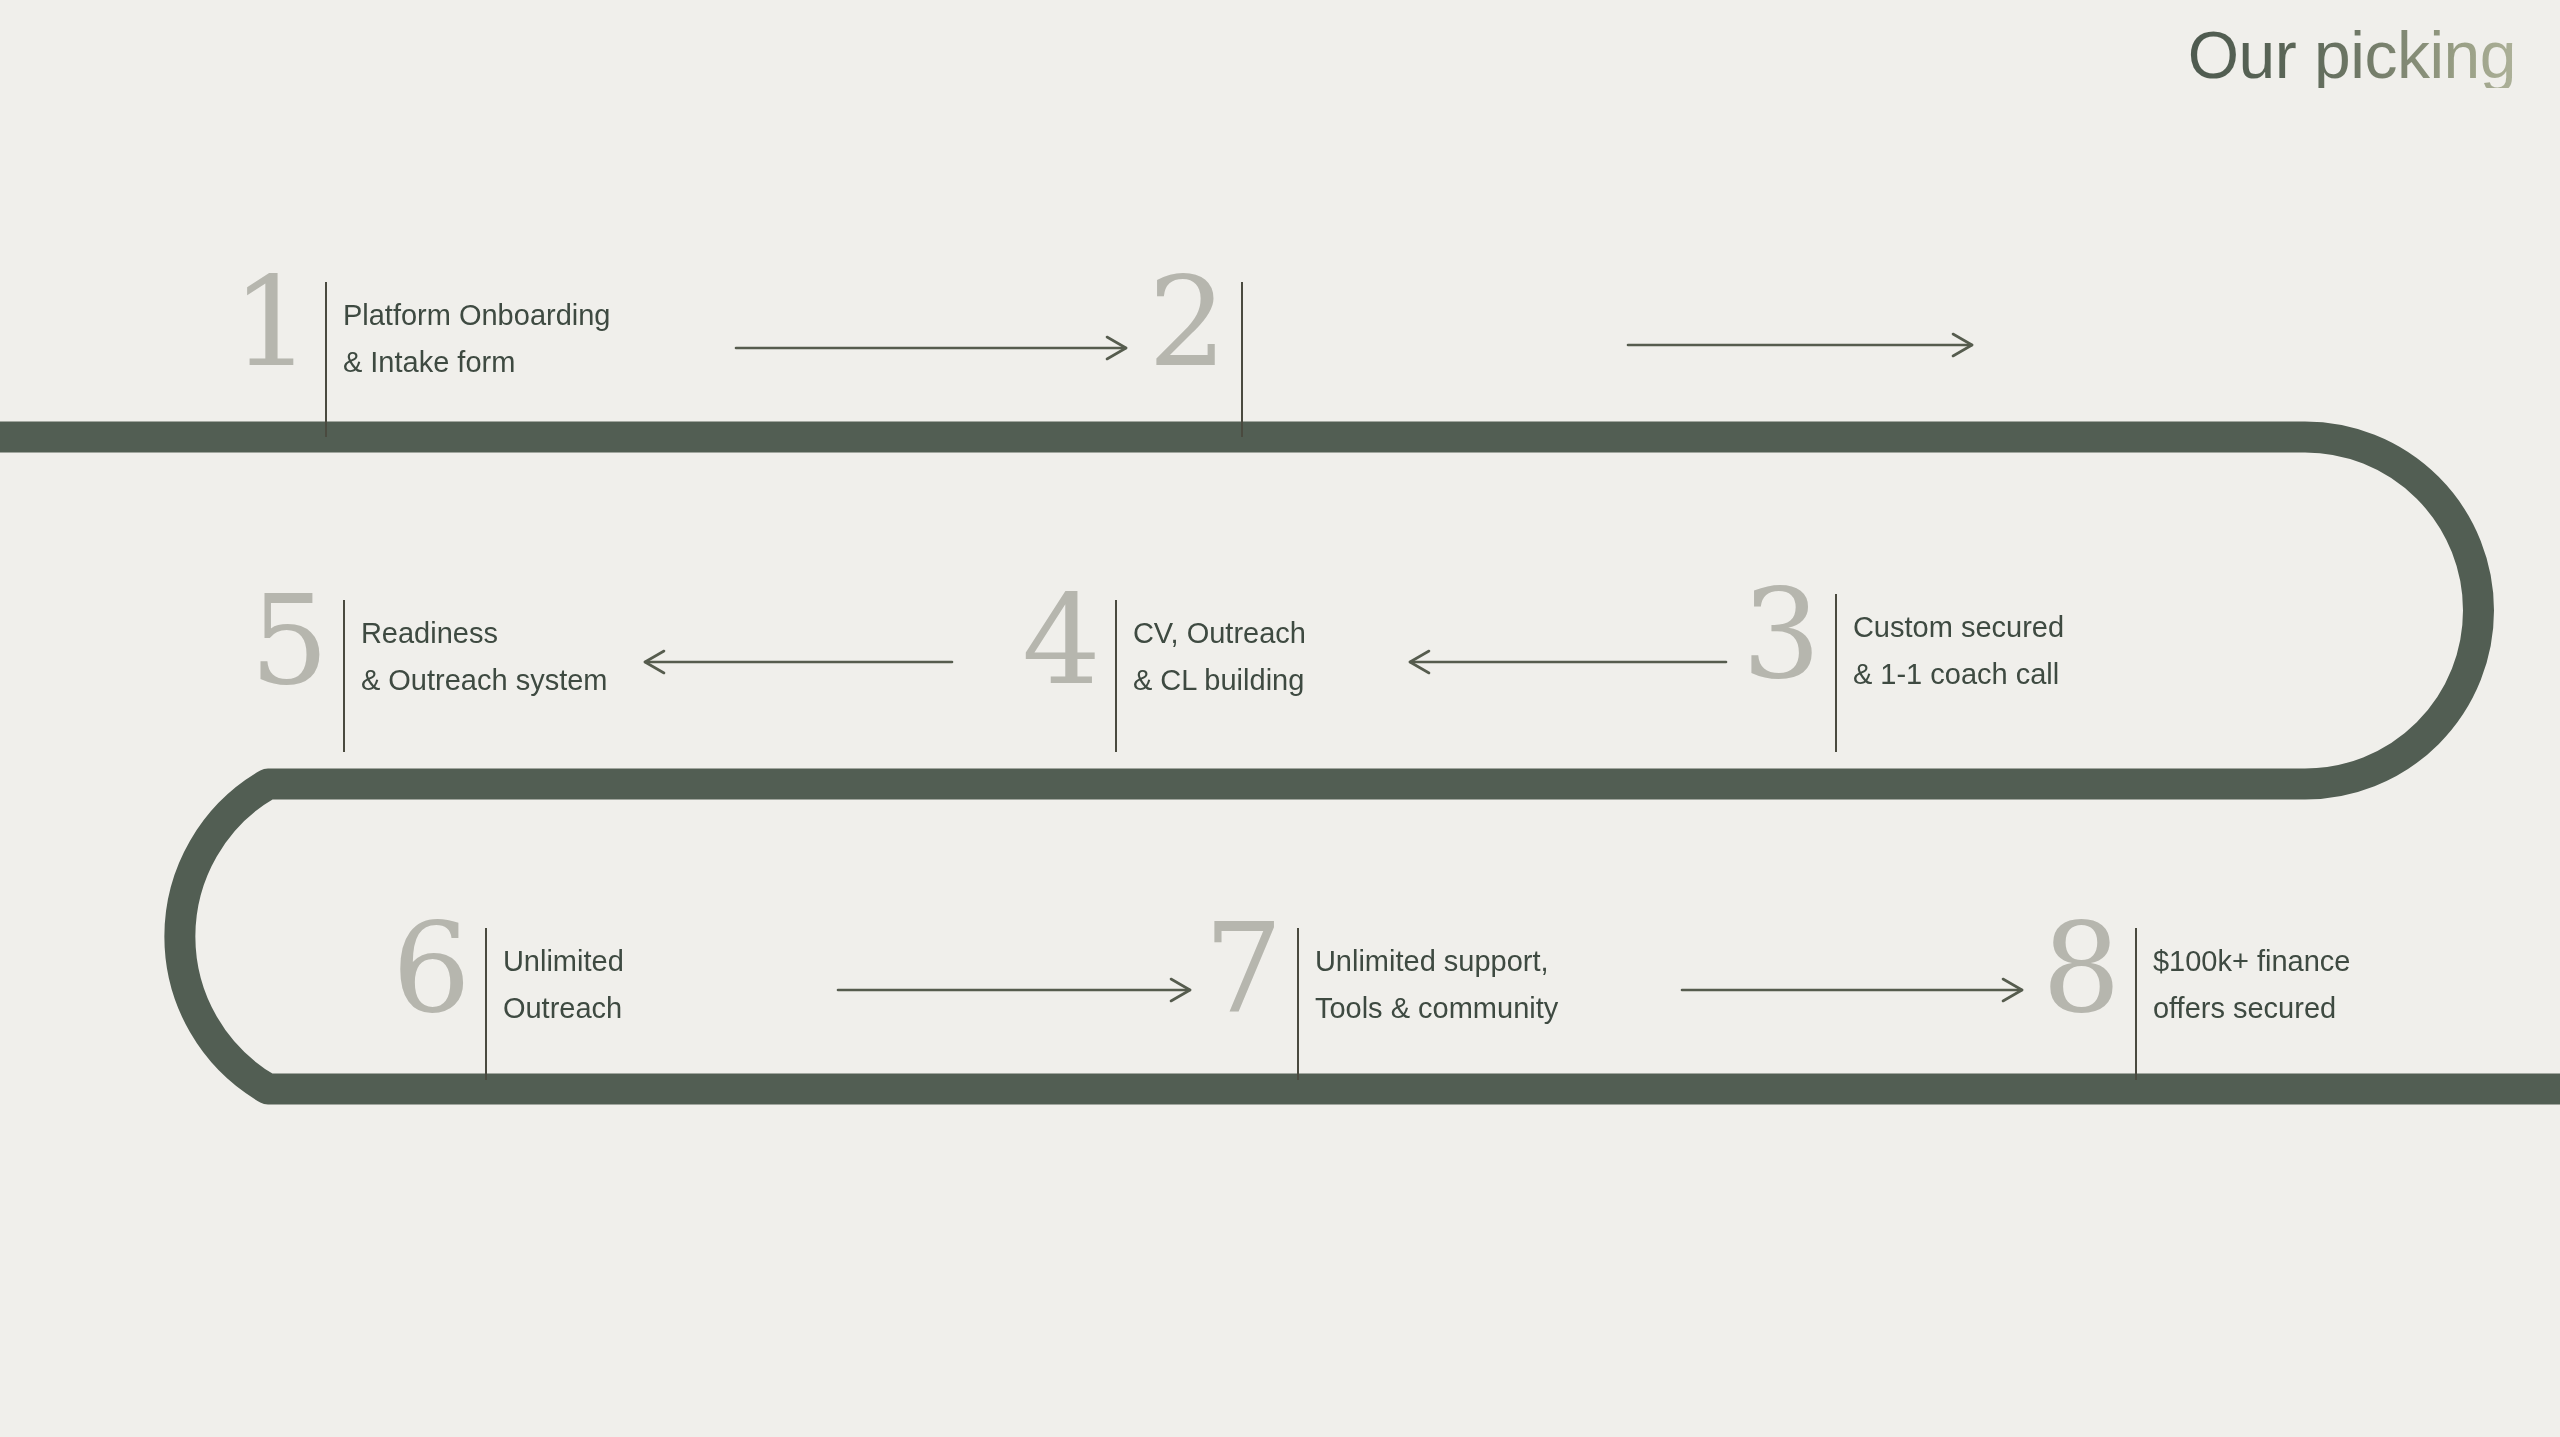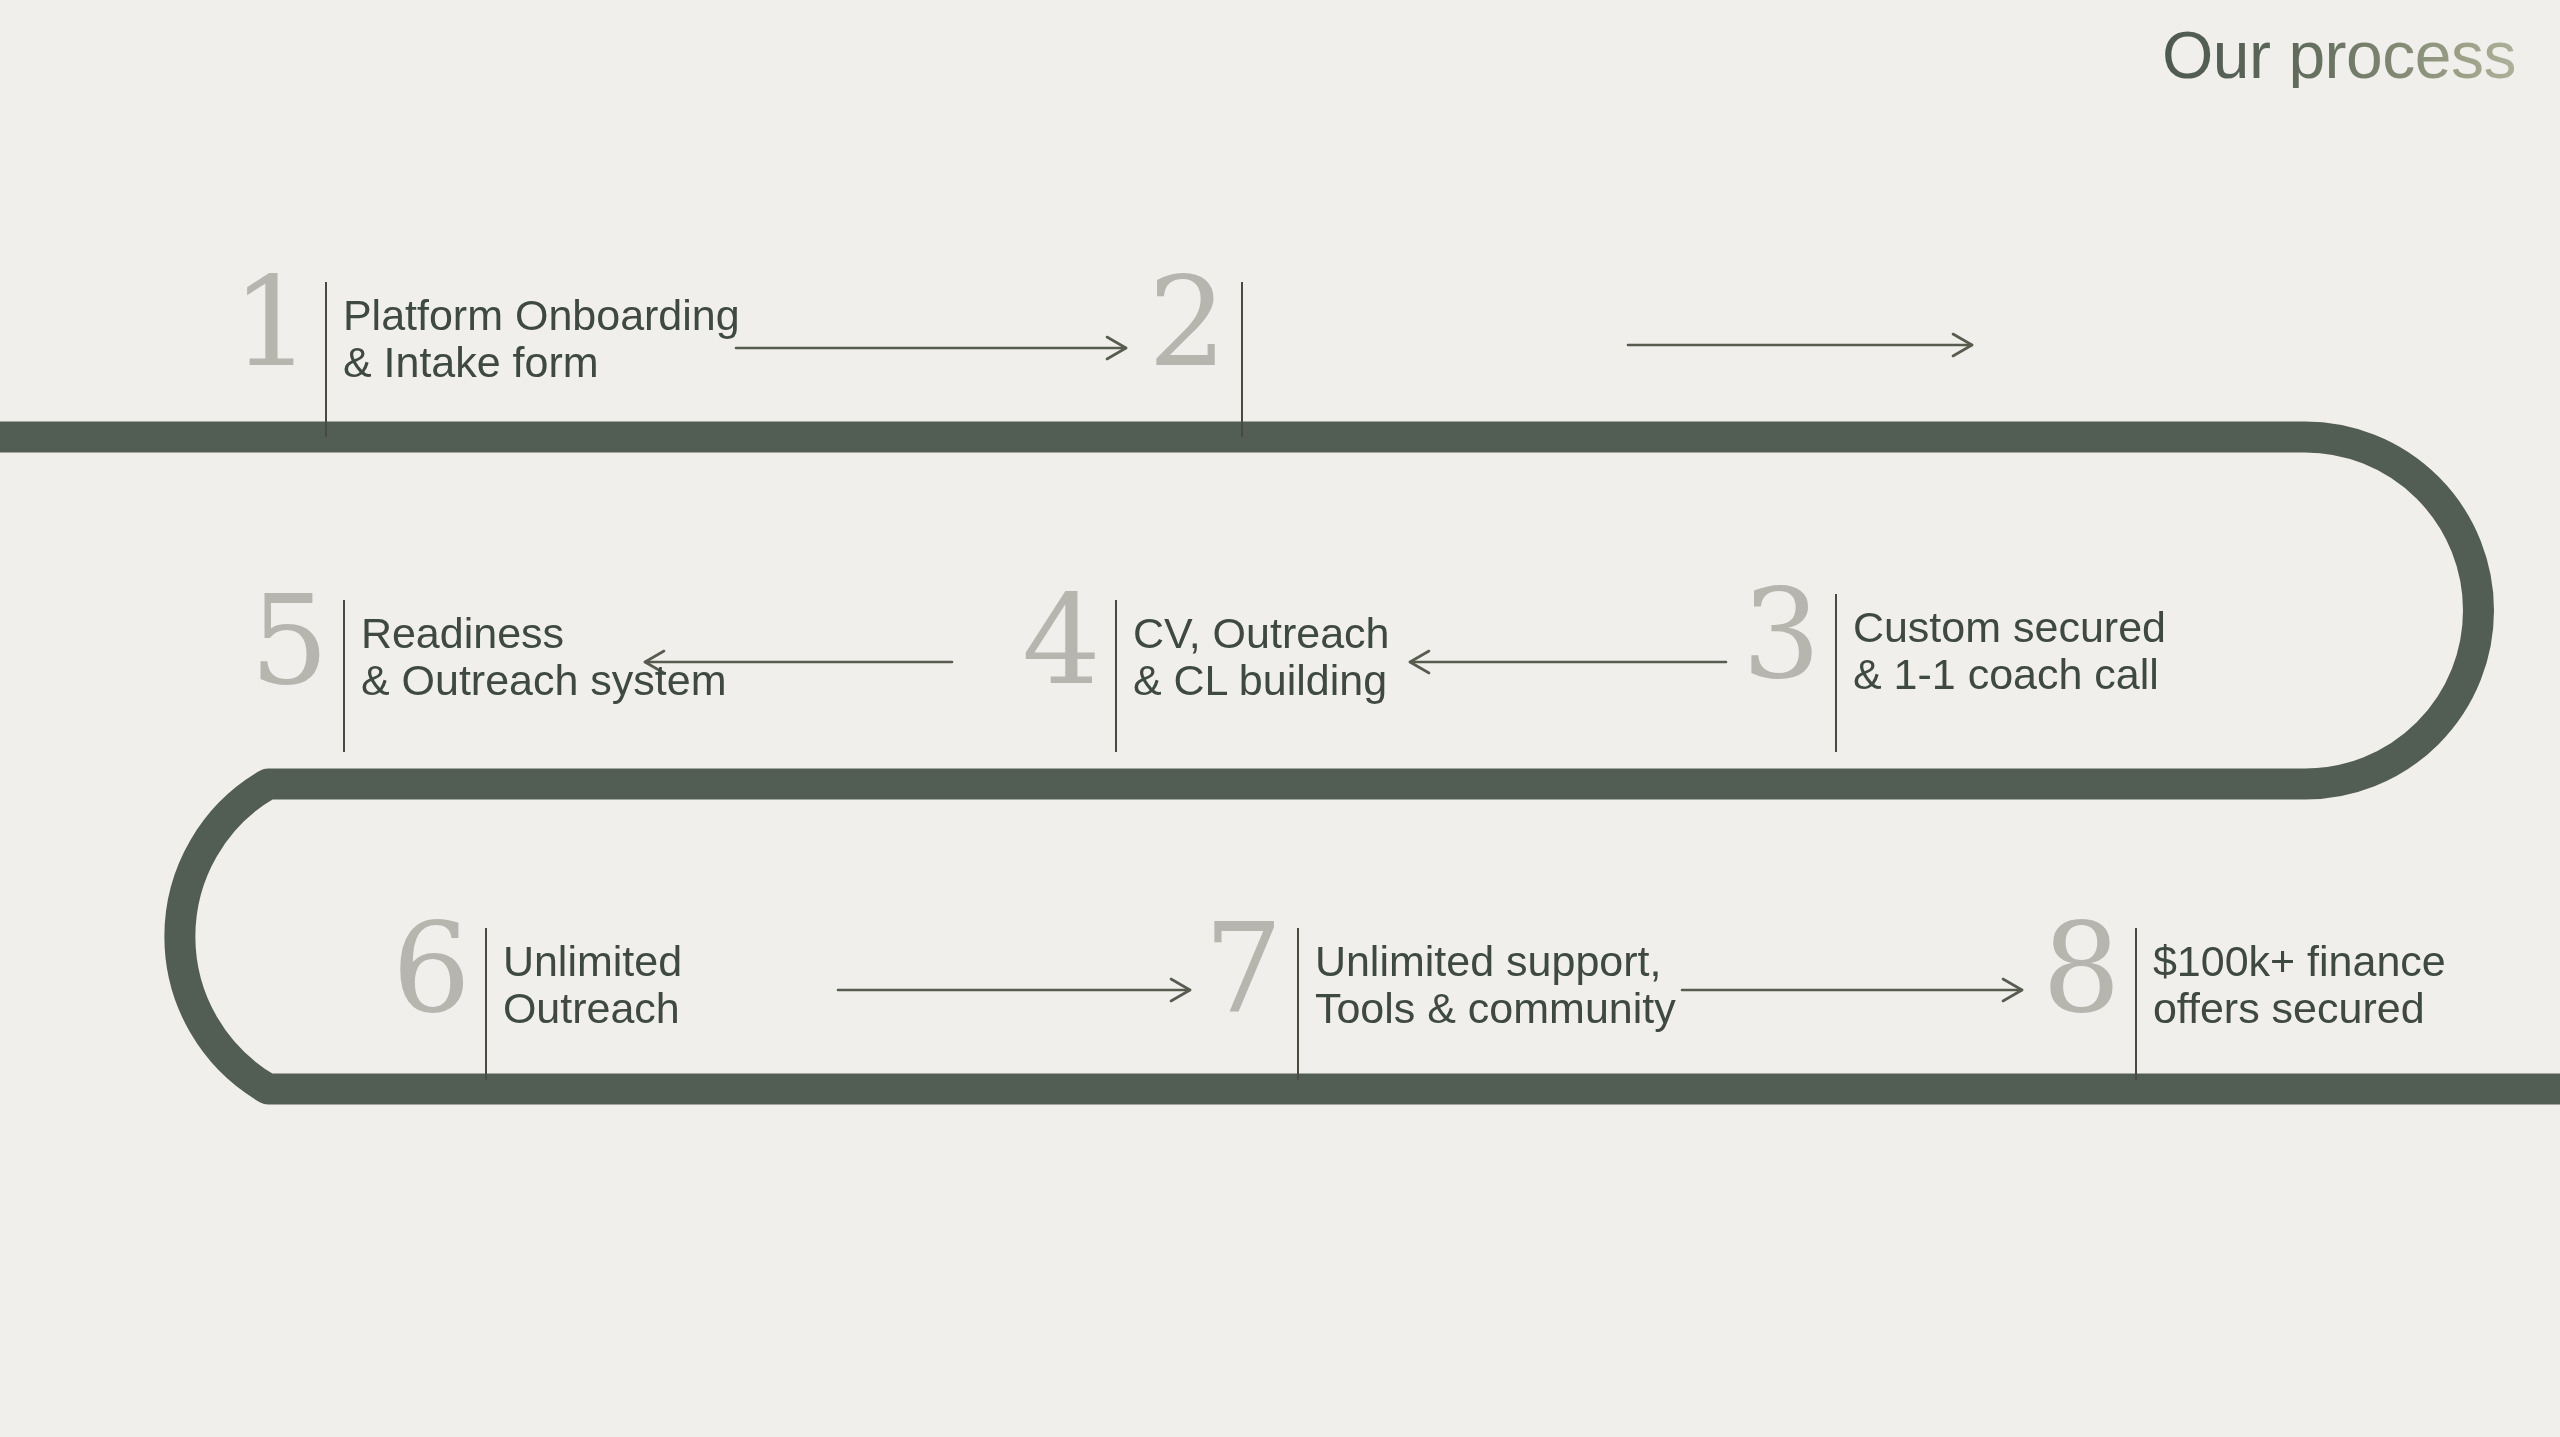--- a/index.html
+++ b/index.html
@@ -78,33 +78,33 @@
   }
   .step-divider {
     width: 2px;
     background: #4A4A3F;
     align-self: stretch;
     flex: 0 0 2px;
   }
   .step-label {
     padding-left: 16px;
     color: #3E4A41;
-    font-size: 43px;
+    font-size: 29px;
     line-height: 47px;
     white-space: nowrap;
     padding-top: 10px;
   }
   .step-label .line2 { display: block; }
 </style>
 </head>
 <body>
 
 <div id="stage">
 
-  <div id="page-title">Our process</div>
+  <div id="page-title">Our picking</div>
 
   <svg id="path-svg" viewBox="0 0 2560 1437">
 
     <path d="M -10 437 L 2305 437
              A 165 165 0 0 1 2305 784
              L 268 784
              A 176 176 0 0 0 268 1089
              L 2570 1089" fill="none" stroke="#525E53" stroke-width="31" stroke-linecap="butt" stroke-linejoin="round"></path>
   </svg>
 

